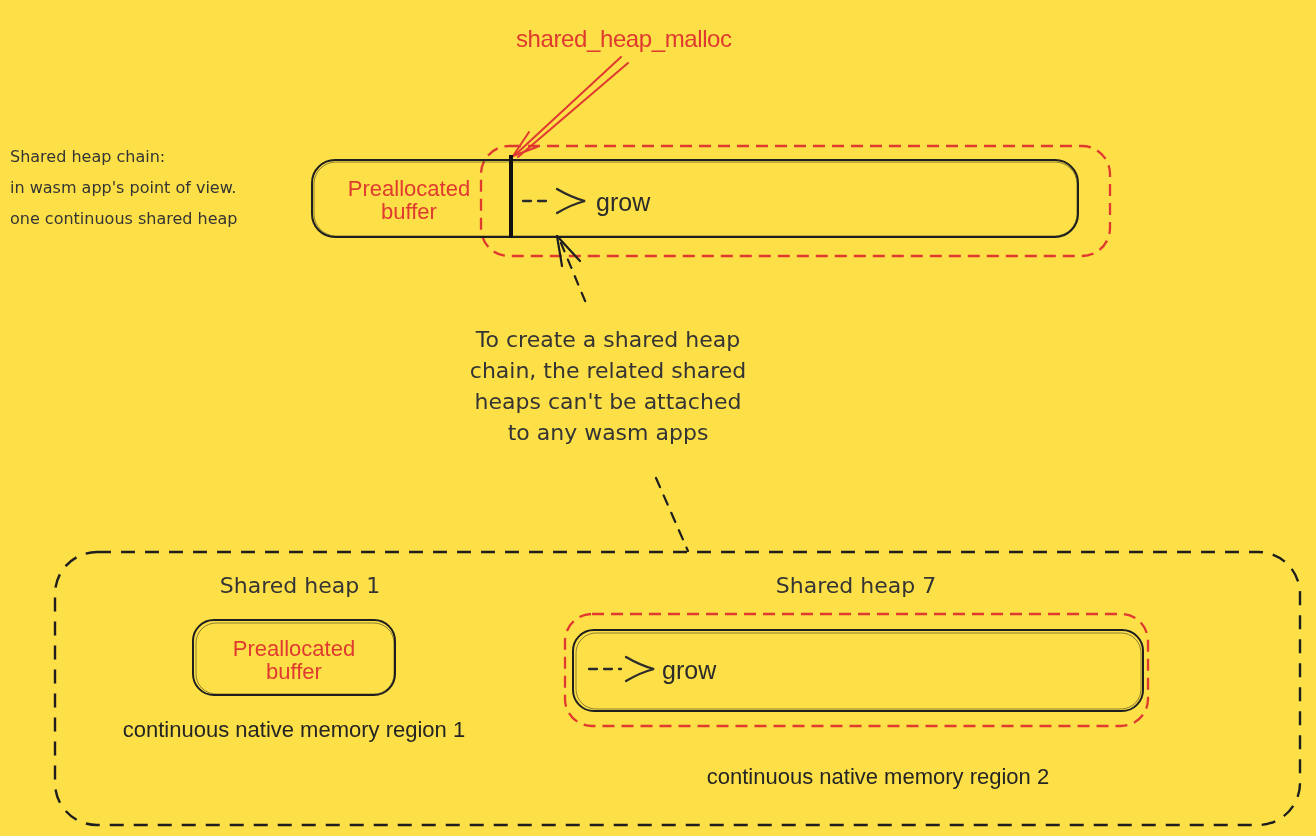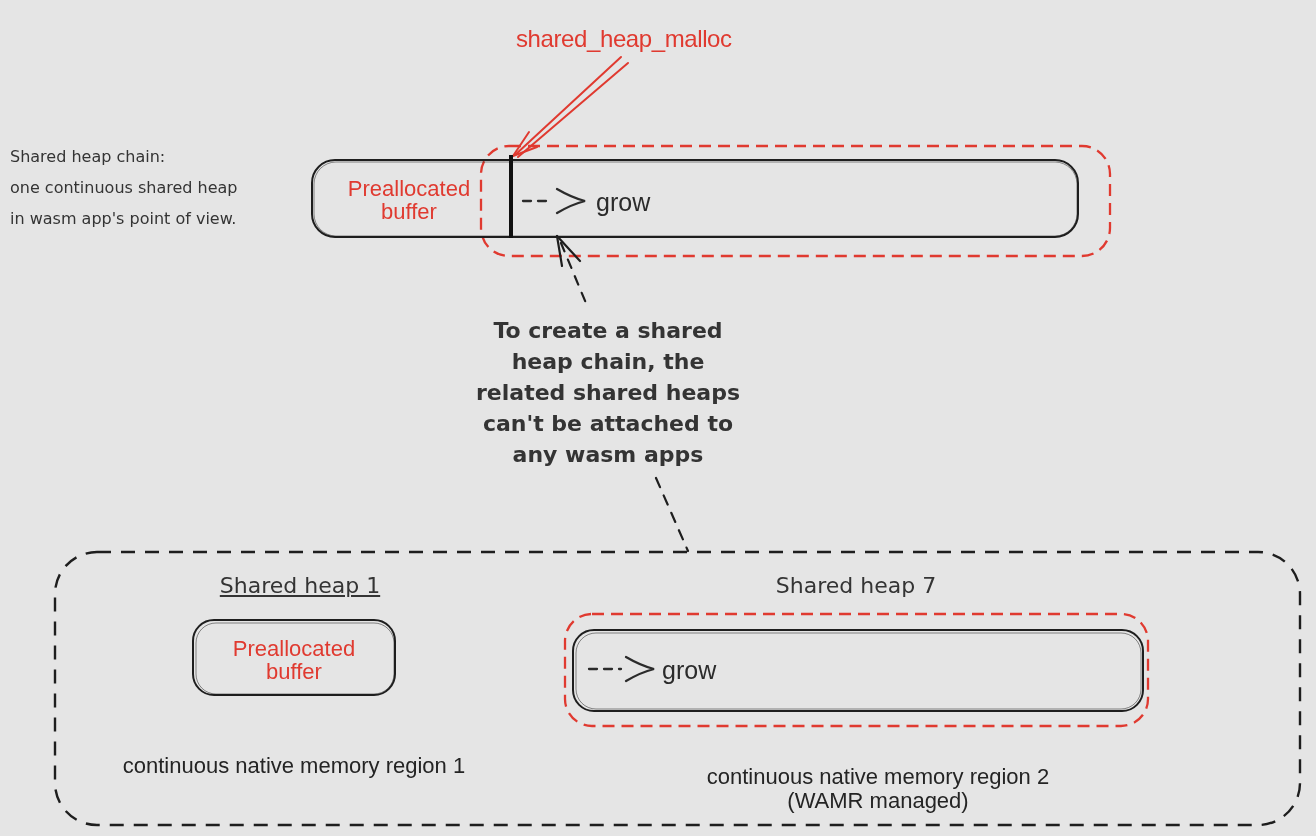--- a/index.html
+++ b/index.html
@@ -1,35 +1,35 @@
 <!DOCTYPE html>
 <html><head>
 <meta charset="utf-8">
 <style>
   html,body{margin:0;padding:0;}
   .canvas{
     position:relative;
     width:1316px;height:836px;
-    background:#e5e5e5;
+    background:#fde047;
     overflow:hidden;
     font-family:"DejaVu Sans",sans-serif;
   }
   .layer-svg{position:absolute;left:0;top:0;}
   .txt{position:absolute;white-space:nowrap;}
   .hand{font-family:"DejaVu Sans",sans-serif;color:#343434;}
   .helv{font-family:"Liberation Sans",sans-serif;color:#2b2b2b;}
   .red{color:#e03a30;}
   .malloc-label{left:516px;top:25px;font-size:24px;letter-spacing:-0.4px;}
   .intro-text{left:10px;top:141px;font-size:16px;line-height:31px;}
   .prealloc-1{left:311px;top:177px;width:196px;text-align:center;font-size:22px;line-height:23px;}
   .grow-1{left:596px;top:188px;font-size:25px;}
-  .note-text{left:468px;top:315px;width:280px;text-align:center;font-size:22px;line-height:31px;white-space:normal;font-weight:bold;}
-  .heap1-title{left:200px;top:573px;width:200px;text-align:center;font-size:22px;text-decoration:underline;}
+  .note-text{left:468px;top:324px;width:280px;text-align:center;font-size:22px;line-height:31px;white-space:normal;}
+  .heap1-title{left:200px;top:573px;width:200px;text-align:center;font-size:22px;}
   .prealloc-2{left:193px;top:637px;width:202px;text-align:center;font-size:22px;line-height:23px;}
-  .caption-1{left:114px;top:718px;width:360px;text-align:center;font-size:22px;line-height:24px;color:#242424;margin-top:36px;}
+  .caption-1{left:114px;top:718px;width:360px;text-align:center;font-size:22px;line-height:24px;color:#242424;}
   .heap2-title{left:756px;top:573px;width:200px;text-align:center;font-size:22px;}
   .grow-2{left:662px;top:656px;font-size:25px;}
   .caption-2{left:698px;top:745px;width:360px;text-align:center;font-size:22px;line-height:24px;color:#242424;margin-top:20px;}
 </style>
 </head>
 <body>
 
 <div class="canvas">
 
   <svg class="layer-svg" width="1316" height="836" viewBox="0 0 1316 836">
@@ -74,22 +74,22 @@
     <g stroke="#2b2b2b" stroke-width="2.3" fill="none" stroke-linecap="round">
       <line x1="589" y1="669" x2="621" y2="669" stroke-dasharray="8,7"></line>
       <path d="M626,657 C638,664 646,667 654,669 C646,671 638,674 626,681"></path>
     </g>
   </svg>
 
   <div class="txt helv red malloc-label">shared_heap_malloc</div>
 
   <div class="txt hand intro-text">
     <div>Shared heap chain:</div>
+    <div>in wasm app's point of view.</div>
     <div>one continuous shared heap</div>
-    <div>in wasm app's point of view.</div>
   </div>
 
   <div class="txt helv red prealloc-1">
     <div>Preallocated</div>
     <div>buffer</div>
   </div>
 
   <div class="txt helv grow-1">grow</div>
 
   <div class="txt hand note-text">To create a shared heap chain, the related shared heaps can't be attached to any wasm apps</div>
@@ -104,16 +104,15 @@
   <div class="txt helv caption-1">
     <div>continuous native memory region 1</div>
   </div>
 
   <div class="txt hand heap2-title">Shared heap 7</div>
 
   <div class="txt helv grow-2">grow</div>
 
   <div class="txt helv caption-2">
     <div>continuous native memory region 2</div>
-    <div>(WAMR managed)</div>
   </div>
 
 </div>
 
 </body></html>

